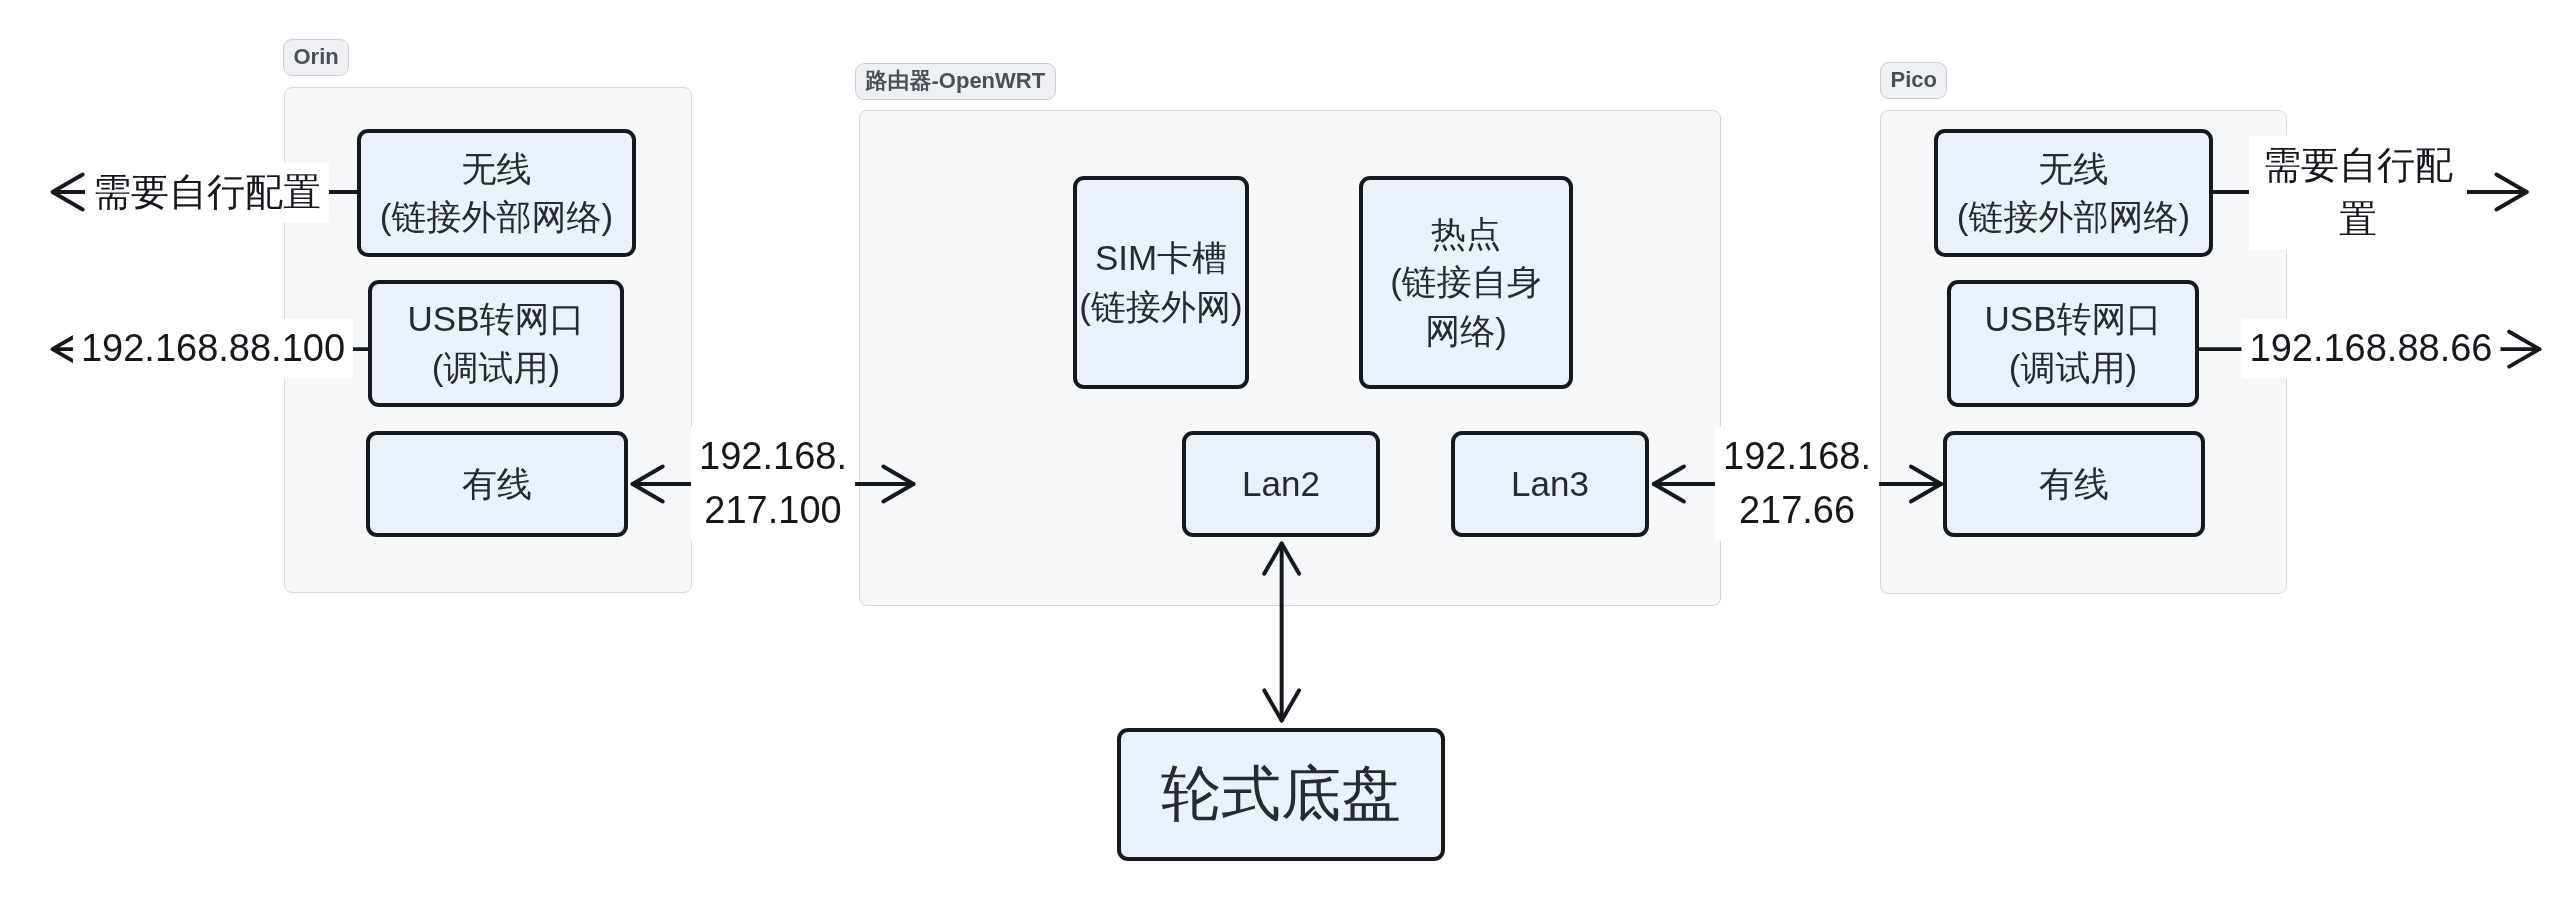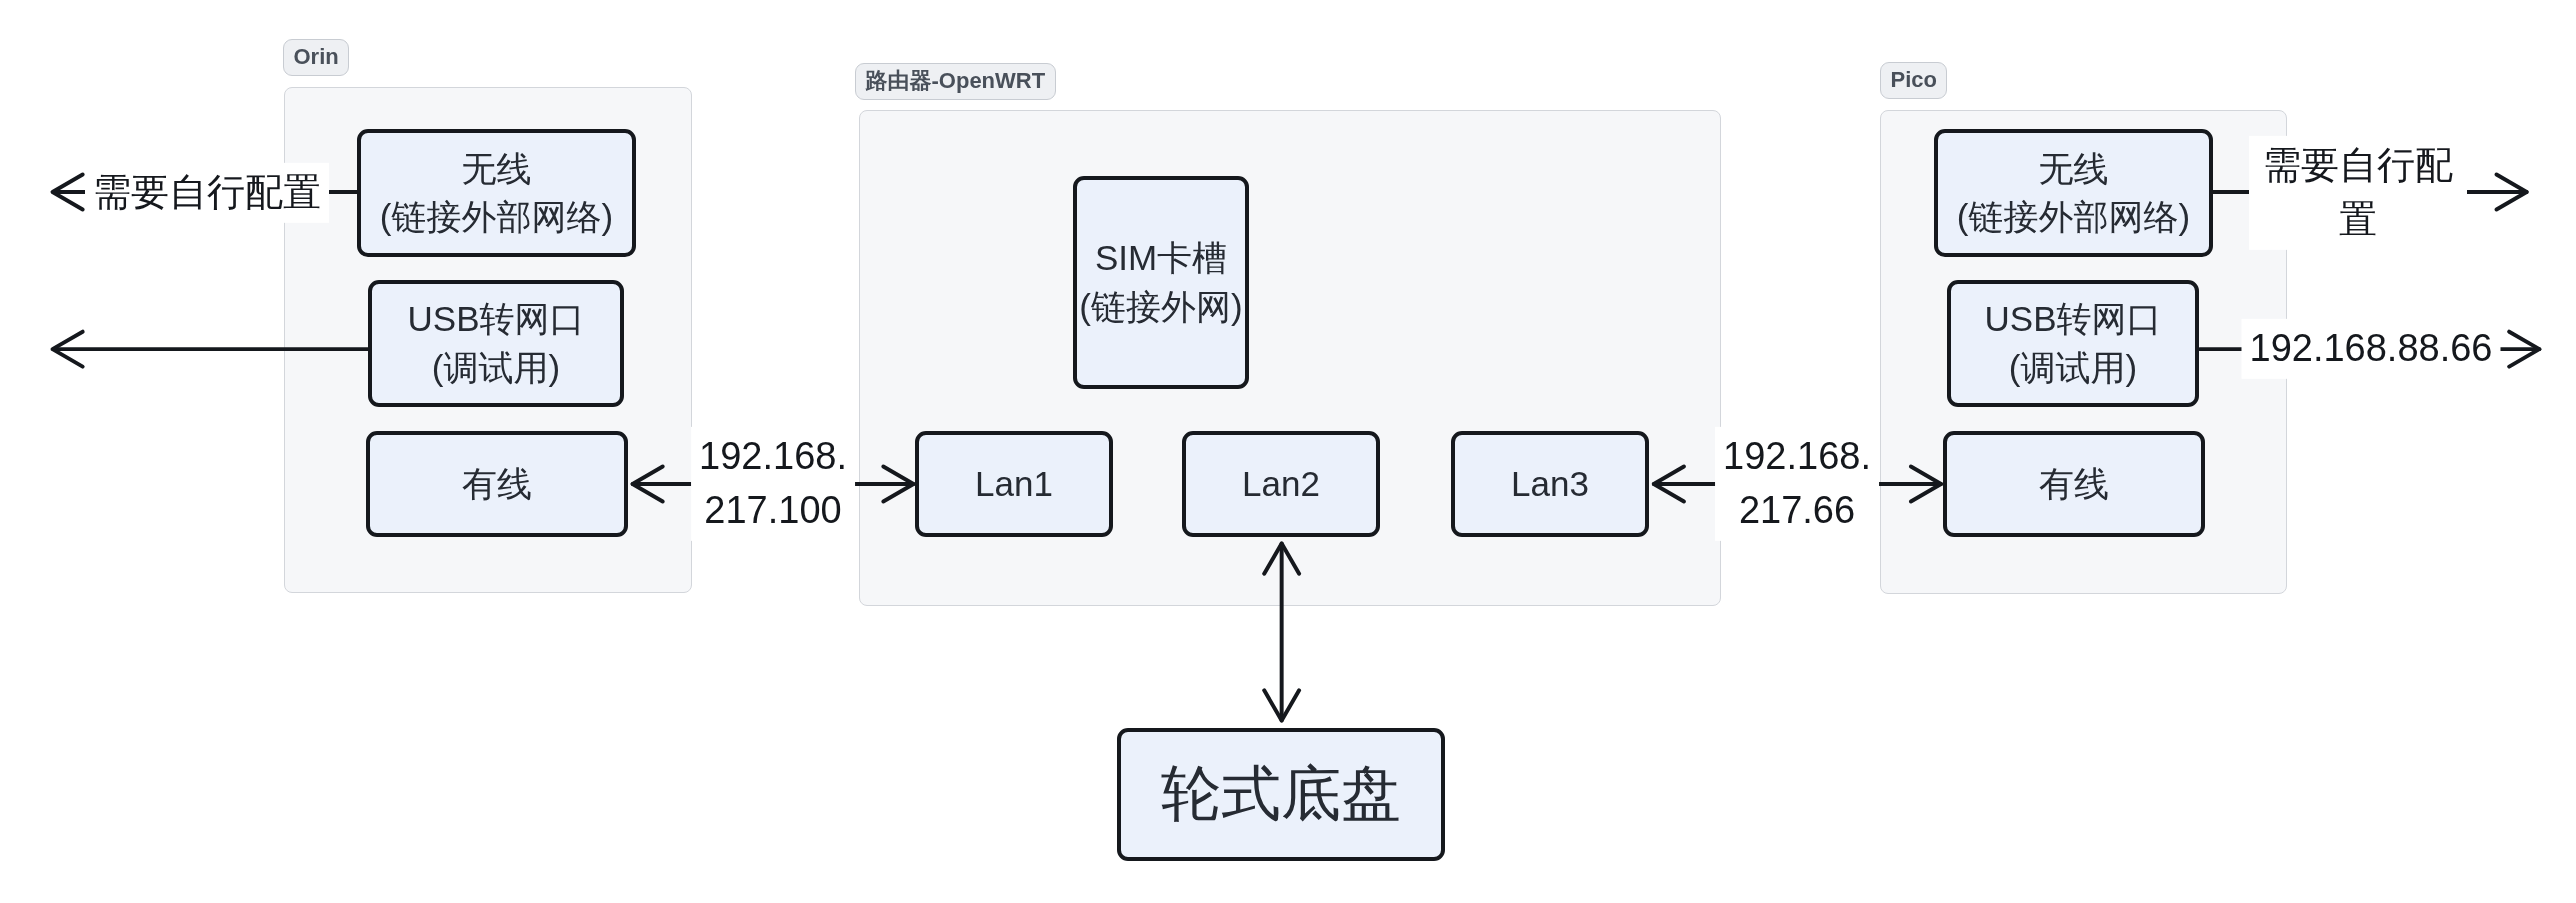--- a/index.html
+++ b/index.html
@@ -123,33 +123,36 @@
   </svg>
 
   <div class="node" style="left:357px; top:129px; width:279px; height:128px;">无线
 (链接外部网络)</div>
   <div class="node" style="left:368px; top:280px; width:256px; height:127px;">USB转网口
 (调试用)</div>
   <div class="node" style="left:366px; top:431px; width:262px; height:106px;">有线</div>
 
   <div class="node" style="left:1073px; top:176px; width:176px; height:213px;">SIM卡槽
 (链接外网)</div>
-  <div class="node" style="left:915px; top:431px; width:198px; height:106px;">Lan1</div>
+  <div class="node" style="left:1359px; top:176px; width:214px; height:213px;">热点
+(链接自身
+网络)</div>
   <div class="node" style="left:1182px; top:431px; width:198px; height:106px;">Lan2</div>
   <div class="node" style="left:1451px; top:431px; width:198px; height:106px;">Lan3</div>
 
   <div class="node" style="left:1934px; top:129px; width:279px; height:128px;">无线
 (链接外部网络)</div>
   <div class="node" style="left:1947px; top:280px; width:252px; height:127px;">USB转网口
 (调试用)</div>
   <div class="node" style="left:1943px; top:431px; width:262px; height:106px;">有线</div>
 
   <div class="node big" style="left:1117px; top:728px; width:328px; height:133px;">轮式底盘</div>
 
   <div class="edge-label" style="left:207px; top:193px;">需要自行配置</div>
+  <div class="edge-label" style="left:213px; top:349px;">192.168.88.100</div>
   <div class="edge-label" style="left:773px; top:484px;">192.168.
 217.100</div>
   <div class="edge-label" style="left:1797px; top:484px;">192.168.
 217.66</div>
   <div class="edge-label" style="left:2358px; top:193px;">需要自行配置</div>
   <div class="edge-label" style="left:2371px; top:349px;">192.168.88.66</div>
 
 </div>
 
 

